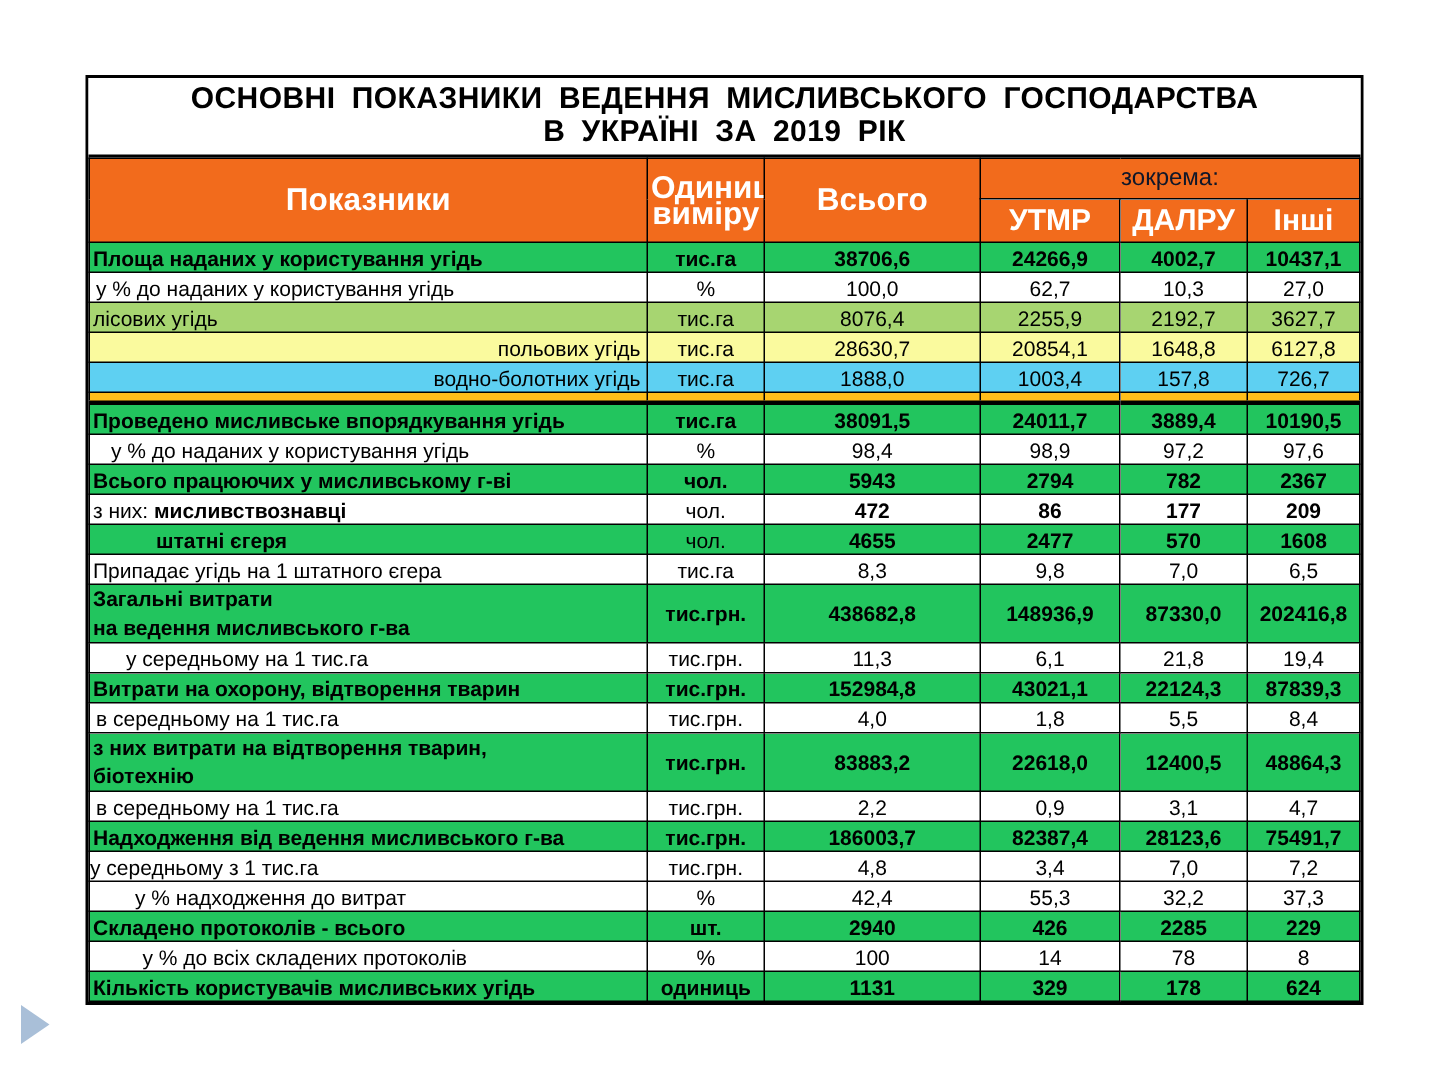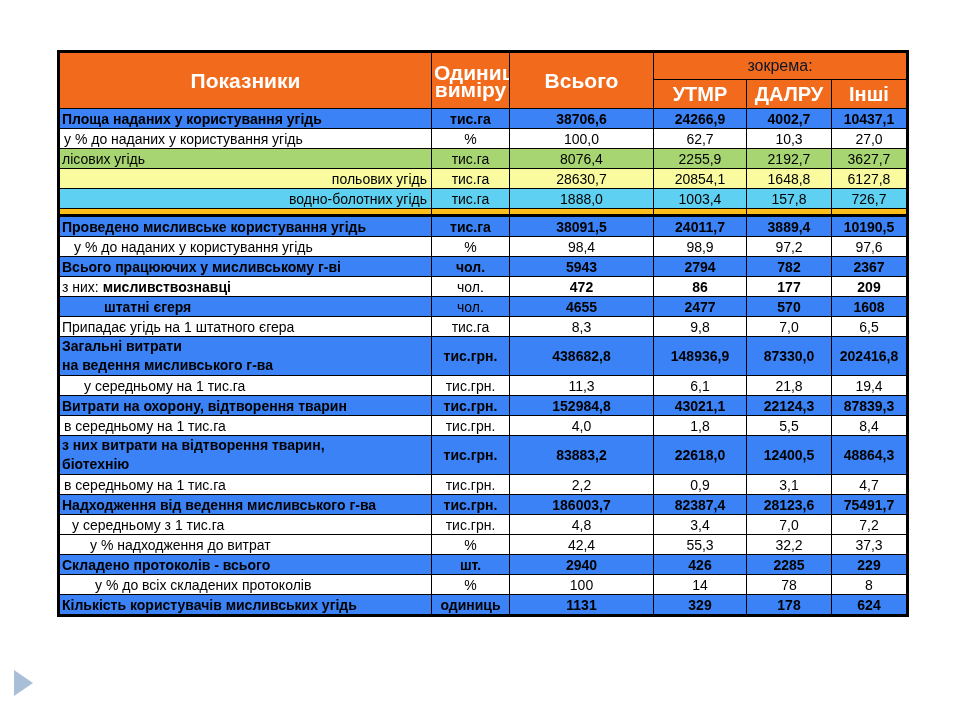--- a/index.html
+++ b/index.html
@@ -63,21 +63,21 @@
     font-weight: normal;
     font-size: 16px;
   }
 
   tbody td { height: 19px; background: #fff; }
   tbody .c-label { text-align: left; }
   tbody .c-unit  { text-align: center; }
   tbody .c-val   { text-align: center; }
   tbody .c-label div { line-height: 19px; }
 
-  tr.row-amber  td { background: #3b82f6; }
+  tr.row-amber  td { background: #22c55e; }
   tr.row-white  td { background: #ffffff; }
   tr.row-green  td { background: #A7D571; }
   tr.row-yellow td { background: #FAFA9E; }
   tr.row-blue   td { background: #5ED0F2; }
   tr.row-green  .c-label, tr.row-yellow .c-label, tr.row-blue .c-label { padding-right: 4px; }
 
   tr.row-spacer td {
     background: #FFBE1A;
     height: 5px;
     padding: 0;
@@ -97,20 +97,24 @@
     cursor: pointer;
   }
 </style>
 </head>
 <body>
 
 <div class="slide">
 
   <div class="wrapper">
 
+    <div class="title-box">
+      <div>ОСНОВНІ ПОКАЗНИКИ ВЕДЕННЯ МИСЛИВСЬКОГО ГОСПОДАРСТВА</div>
+      <div>В УКРАЇНІ ЗА 2019 РІК</div>
+    </div>
 
     <table class="main">
       <colgroup>
         <col style="width:372px">
         <col style="width:78px">
         <col style="width:144px">
         <col style="width:93px">
         <col style="width:85px">
         <col>
       </colgroup>
@@ -170,21 +174,21 @@
           </tr>
           <tr class="row-spacer">
             <td></td>
             <td></td>
             <td></td>
             <td></td>
             <td></td>
             <td></td>
           </tr>
           <tr class="row-amber">
-            <td class="c-label b"><span>Проведено мисливське користування угідь</span></td>
+            <td class="c-label b"><span>Проведено мисливське впорядкування угідь</span></td>
             <td class="c-unit b">тис.га</td>
             <td class="c-val b">38091,5</td>
             <td class="c-val b">24011,7</td>
             <td class="c-val b">3889,4</td>
             <td class="c-val b">10190,5</td>
           </tr>
           <tr class="row-white">
             <td class="c-label" style="padding-left: 14px;"><span>у % до наданих у користування угідь</span></td>
             <td class="c-unit">%</td>
             <td class="c-val">98,4</td>
@@ -280,21 +284,21 @@
           </tr>
           <tr class="row-amber">
             <td class="c-label b"><span>Надходження від ведення мисливського г-ва</span></td>
             <td class="c-unit b">тис.грн.</td>
             <td class="c-val b">186003,7</td>
             <td class="c-val b">82387,4</td>
             <td class="c-val b">28123,6</td>
             <td class="c-val b">75491,7</td>
           </tr>
           <tr class="row-white">
-            <td class="c-label" style="padding-left: 12px;"><span>у середньому з 1 тис.га</span></td>
+            <td class="c-label" style="padding-left: 0;"><span>у середньому з 1 тис.га</span></td>
             <td class="c-unit">тис.грн.</td>
             <td class="c-val">4,8</td>
             <td class="c-val">3,4</td>
             <td class="c-val">7,0</td>
             <td class="c-val">7,2</td>
           </tr>
           <tr class="row-white">
             <td class="c-label" style="padding-left: 30px;"><span>у % надходження до витрат</span></td>
             <td class="c-unit">%</td>
             <td class="c-val">42,4</td>

